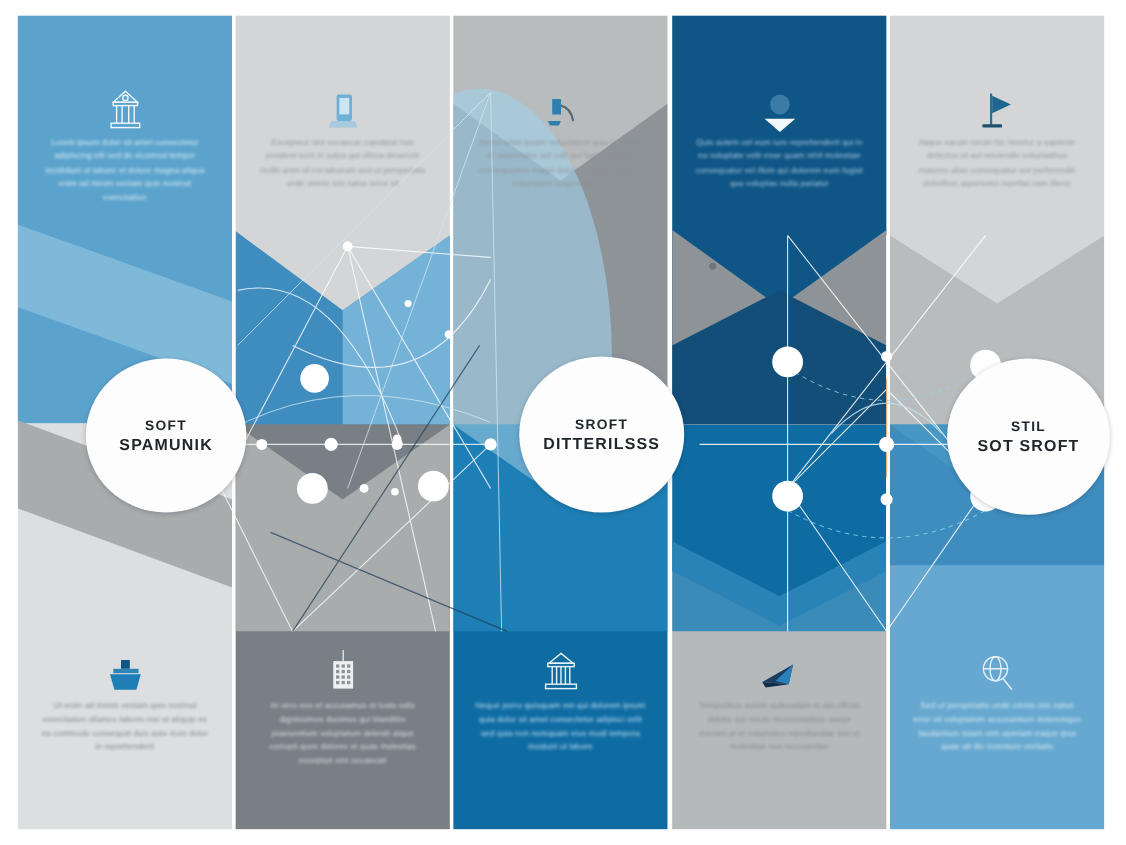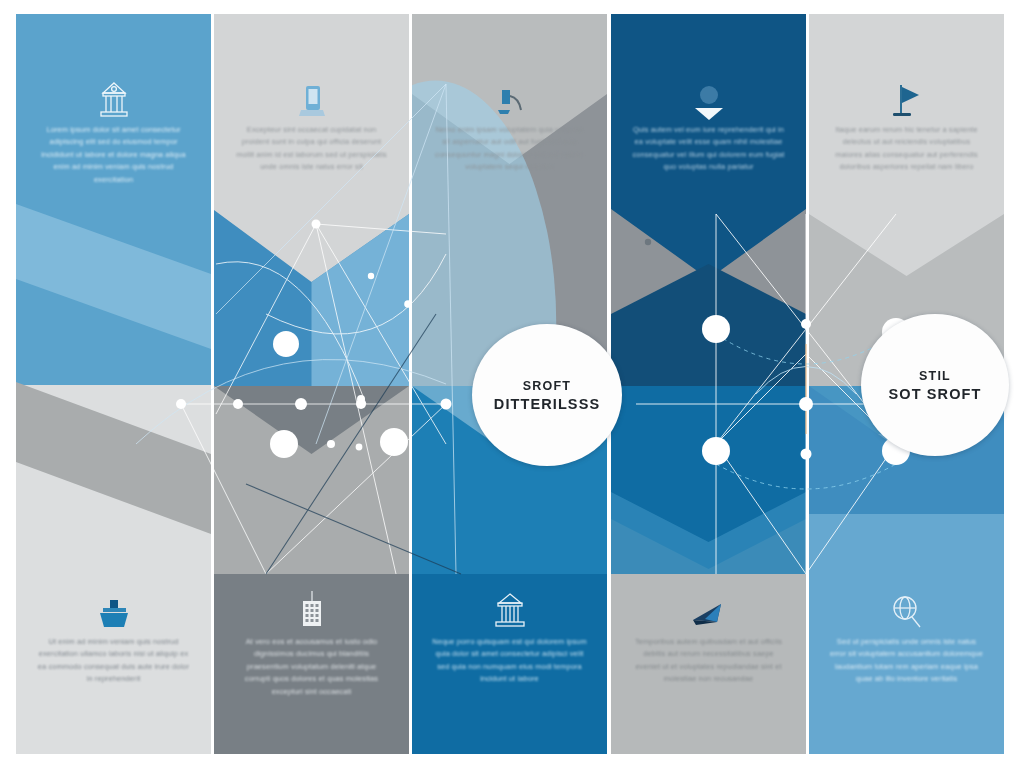--- a/index.html
+++ b/index.html
@@ -42,21 +42,21 @@
   
   .badge{position:absolute;border-radius:50%;background:#fdfdfd;
          box-shadow:0 1px 5px rgba(20,40,60,.26);
          display:flex;flex-direction:column;align-items:center;justify-content:center;
          color:#21262b;text-align:center;}
   .badge .l1{font-size:12.5px;letter-spacing:1.2px;font-weight:600;filter:blur(.45px);}
   .badge .l2{font-size:14.5px;letter-spacing:1.1px;font-weight:600;margin-top:3px;filter:blur(.45px);}
 
   #b0{left:62px;top:312px;width:146px;height:140px;}
   #b1{left:456px;top:310px;width:150px;height:142px;justify-content:center;}
-  #b2{left:845px;top:300px;width:148px;height:142px;}
+  #b2{left:845px;top:312px;width:148px;height:142px;}
 
   svg.net{position:absolute;left:0;top:0;width:992px;height:740px;pointer-events:none;}
 </style>
 </head>
 <body>
 
 <div id="stage">
   <div class="board">
 
     <div class="col c0">
@@ -266,20 +266,24 @@
         <circle cx="790" cy="310" r="5"></circle>
           <circle cx="790" cy="390" r="7"></circle>
         <circle cx="900" cy="388" r="4.8"></circle>
         <circle cx="700" cy="437" r="14"></circle>
           <circle cx="880" cy="437" r="14"></circle>
         <circle cx="790" cy="440" r="5.5"></circle>
         <circle cx="632" cy="228" r="3.2" fill="#6d777f"></circle>
       </g>
     </svg>
 
+    <div class="badge" id="b0">
+      <div class="l1">SOFT</div>
+      <div class="l2">SPAMUNIK</div>
+    </div>
     <div class="badge" id="b1">
       <div class="l1">SROFT</div>
       <div class="l2">DITTERILSSS</div>
     </div>
     <div class="badge" id="b2">
       <div class="l1">STIL</div>
       <div class="l2">SOT SROFT</div>
     </div>
 
   </div>

